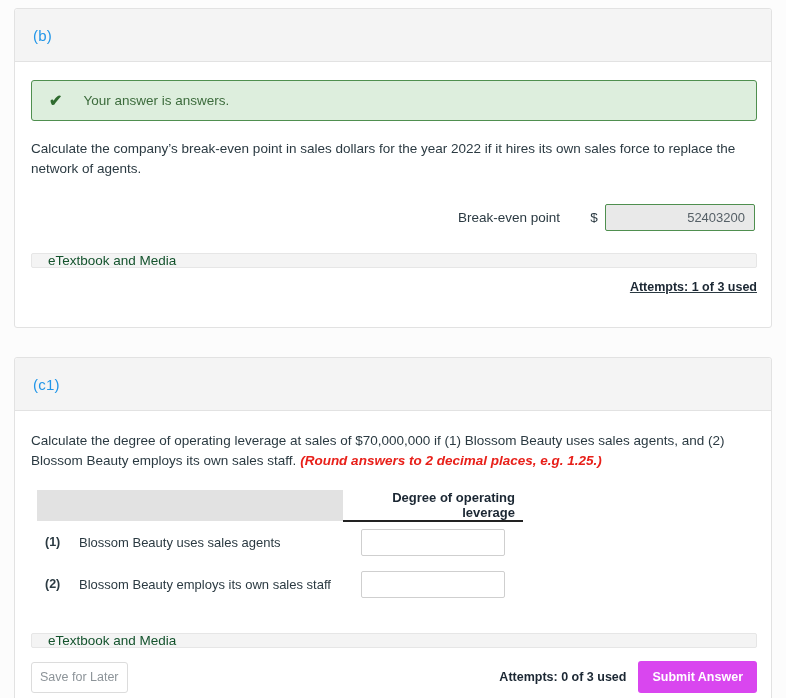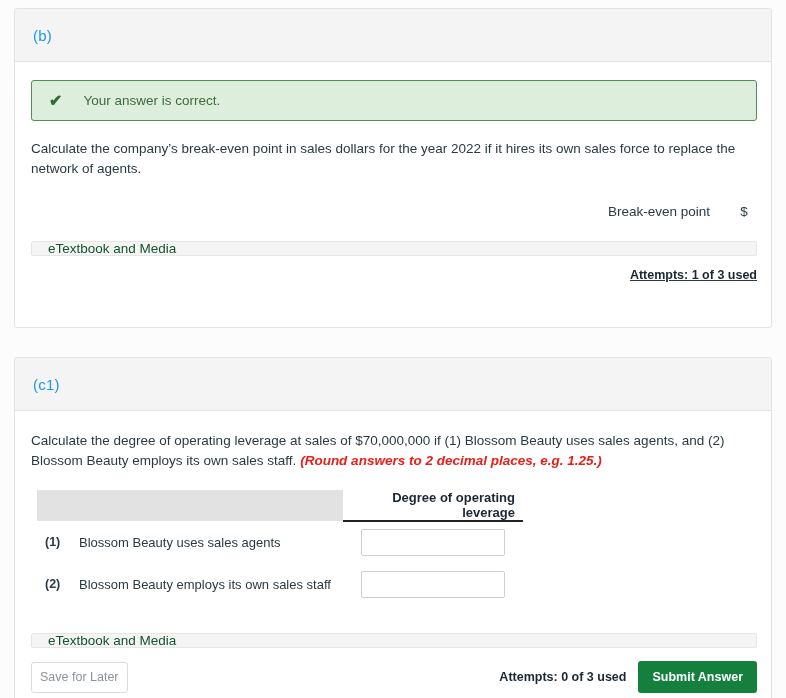--- a/index.html
+++ b/index.html
@@ -228,21 +228,21 @@
     height: 31px;
     padding: 0 8px;
     cursor: pointer;
   }
   .footer-spacer { flex: 1; }
   .btn-submit {
     font-family: "Liberation Sans", sans-serif;
     font-size: 12.5px;
     font-weight: bold;
     color: #ffffff;
-    background: #15803d;
+    background: #d946ef;
     border: none;
     border-radius: 3px;
     height: 32px;
     padding: 8px 14px;
     margin-left: 12px;
     cursor: pointer;
   }
 </style>
 </head>
 <body>
@@ -252,28 +252,29 @@
   <div class="card" id="card-b">
 
     <div class="card-header">
       <span class="part-label">(b)</span>
     </div>
 
     <div class="card-body">
 
       <div class="alert-success">
         <span class="check">✔</span>
-        <span class="msg">Your answer is correct.</span>
+        <span class="msg">Your answer is answers.</span>
       </div>
 
       <div class="question">Calculate the company’s break-even point in sales dollars for the year 2022 if it hires its own sales force to replace the network of agents.</div>
 
       <div class="answer-row">
         <span class="ans-label">Break-even point</span>
         <span class="dollar">$</span>
+        <input class="ans-input" type="text" readonly="" value="52403200" style="">
       </div>
 
       <div class="etextbook">
         <span>eTextbook and Media</span>
       </div>
 
       <div class="attempts-row">
         <span class="attempts">Attempts: 1 of 3 used</span>
       </div>
 

